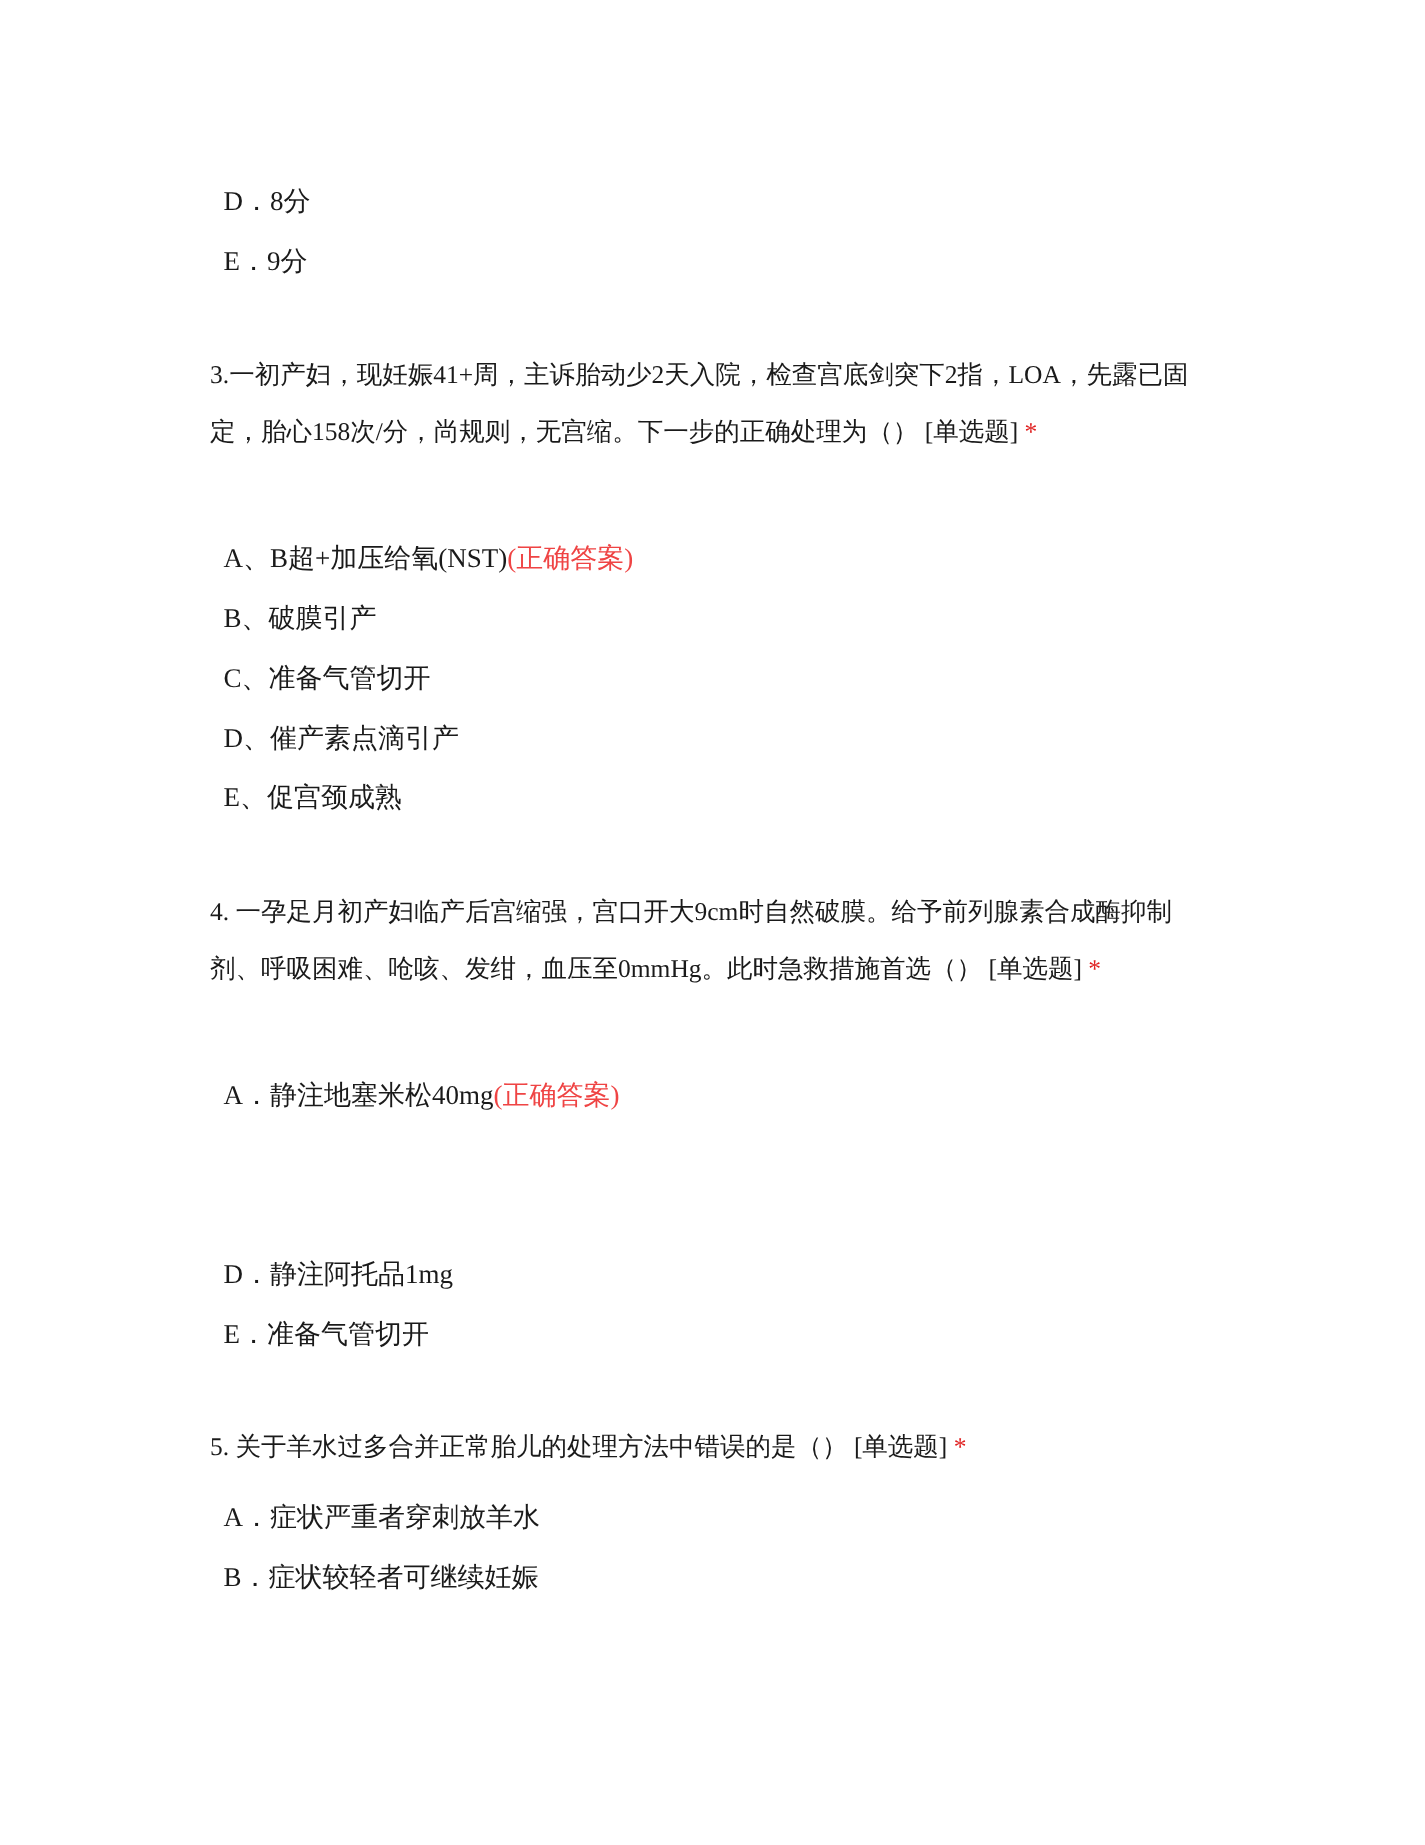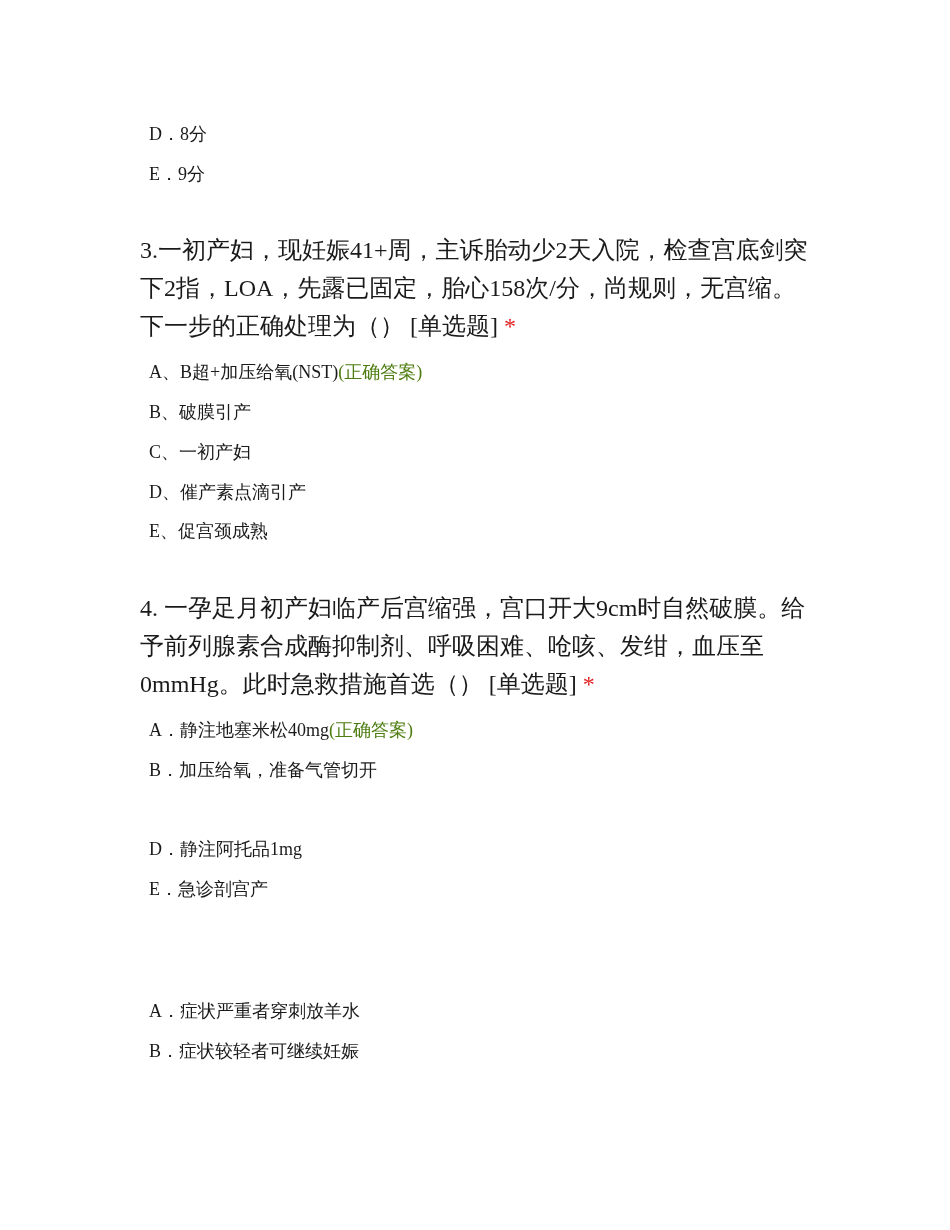--- a/index.html
+++ b/index.html
@@ -3,22 +3,22 @@
   <meta charset="utf-8">
   <style>
     html, body { margin: 0; padding: 0; background: #ffffff; }
     body {
       width: 950px; height: 1230px; position: relative; overflow: hidden;
       font-family: "Liberation Serif", "DejaVu Serif", serif;
       color: #1a1a1a; font-size: 18px;
     }
     .page { position: absolute; left: 0; top: 0; width: 862px; height: 1230px; }
     .opt { position: absolute; left: 149px; font-size: 18px; line-height: 24px; white-space: nowrap; }
-    .q { position: absolute; left: 140px; width: 670px; font-size: 24px; line-height: 38px; }
-    .correct { color: #4d7c0f; }
+    .q { position: absolute; left: 140px; width: 670px; font-size: 17px; line-height: 38px; }
+    .correct { color: #ef4444; }
     .req { color: #e02020; }
   </style>
 </head>
 <body>
 
 <div class="page">
 
   <div class="opt" style="top:122px">
     <span>D．8分</span>
   </div>
@@ -30,46 +30,47 @@
     <span>3.</span><span>一初产妇，现妊娠41+周，主诉胎动少2天入院，检查宫底剑突下2指，LOA，先露已固定，胎心158次/分，尚规则，无宫缩。下一步的正确处理为（） [单选题]</span>
     <span class="req">*</span>
   </div>
   <div class="opt" style="top:360px">
     <span>A、B超+加压给氧(NST)</span><span class="correct">(正确答案)</span>
   </div>
   <div class="opt" style="top:400px">
     <span>B、破膜引产</span>
   </div>
   <div class="opt" style="top:440px">
-    <span>C、一初产妇</span>
+    <span>C、准备气管切开</span>
   </div>
   <div class="opt" style="top:480px">
     <span>D、催产素点滴引产</span>
   </div>
   <div class="opt" style="top:519px">
     <span>E、促宫颈成熟</span>
   </div>
 
   <div class="q" style="top:589px">
     <span>4.</span> <span>一孕足月初产妇临产后宫缩强，宫口开大9cm时自然破膜。给予前列腺素合成酶抑制剂、呼吸困难、呛咳、发绀，血压至0mmHg。此时急救措施首选（） [单选题]</span>
     <span class="req">*</span>
   </div>
   <div class="opt" style="top:718px">
     <span>A．静注地塞米松40mg</span><span class="correct">(正确答案)</span>
   </div>
-  <div class="opt" style="top:758px">
-    <span>B．加压给氧，准备气管切开</span>
-  </div>
   <div class="opt" style="top:837px">
     <span>D．静注阿托品1mg</span>
   </div>
   <div class="opt" style="top:877px">
-    <span>E．急诊剖宫产</span>
+    <span>E．准备气管切开</span>
   </div>
 
+  <div class="q" style="top:946px">
+    <span>5.</span> <span>关于羊水过多合并正常胎儿的处理方法中错误的是（） [单选题]</span>
+    <span class="req">*</span>
+  </div>
   <div class="opt" style="top:1039px">
     <span>B．症状较轻者可继续妊娠</span>
   </div>
   <div class="opt" style="top:999px">
     <span>A．症状严重者穿刺放羊水</span>
   </div>
 
 </div>
 
 </body></html>

